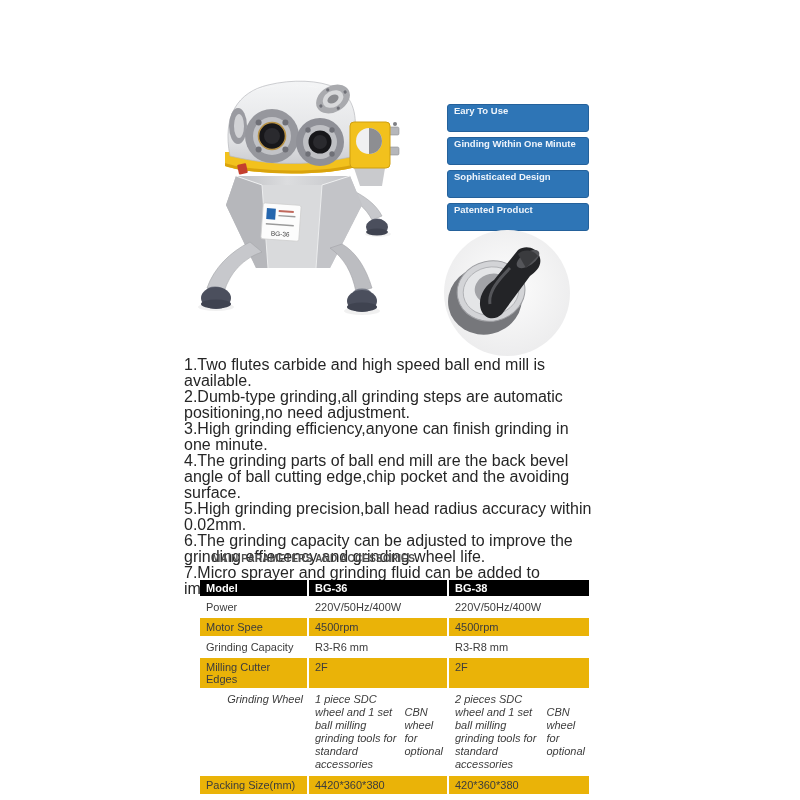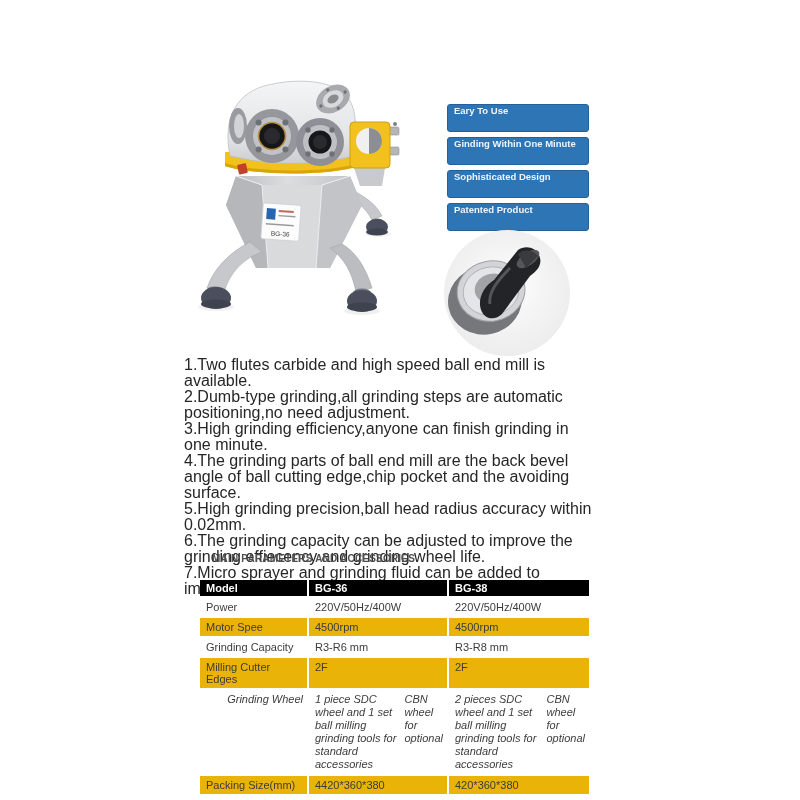--- a/index.html
+++ b/index.html
@@ -29,21 +29,21 @@
               font-size:11px;color:#3c3c3c;}
   .trow{display:grid;grid-template-columns:109px 140px 140px;}
   .trow > div{box-sizing:border-box;padding:3px 4px 3px 6px;
               border-right:2px solid #ffffff;border-bottom:2px solid #ffffff;
               white-space:pre-wrap;}
   .trow > div:last-child{border-right:none;}
   .thead > div{background:#000000;color:#fdfdfd;font-weight:bold;padding:2px 4px 2px 6px;}
   .shaded > div{background:#eab308;}
   .label-cell{color:#3c3c3c;}
   .gw-row > div{display:flex;flex-direction:row;justify-content:flex-end;font-style:italic;}
-  .gw-note{}
+  .gw-note{margin-top:13px;}
   .cell-lines{line-height:13px;}
 </style>
 </head>
 <body>
 
 <div class="page">
 
 
   <svg class="hero" viewBox="183 70 290 262" aria-hidden="true">
     <defs>

